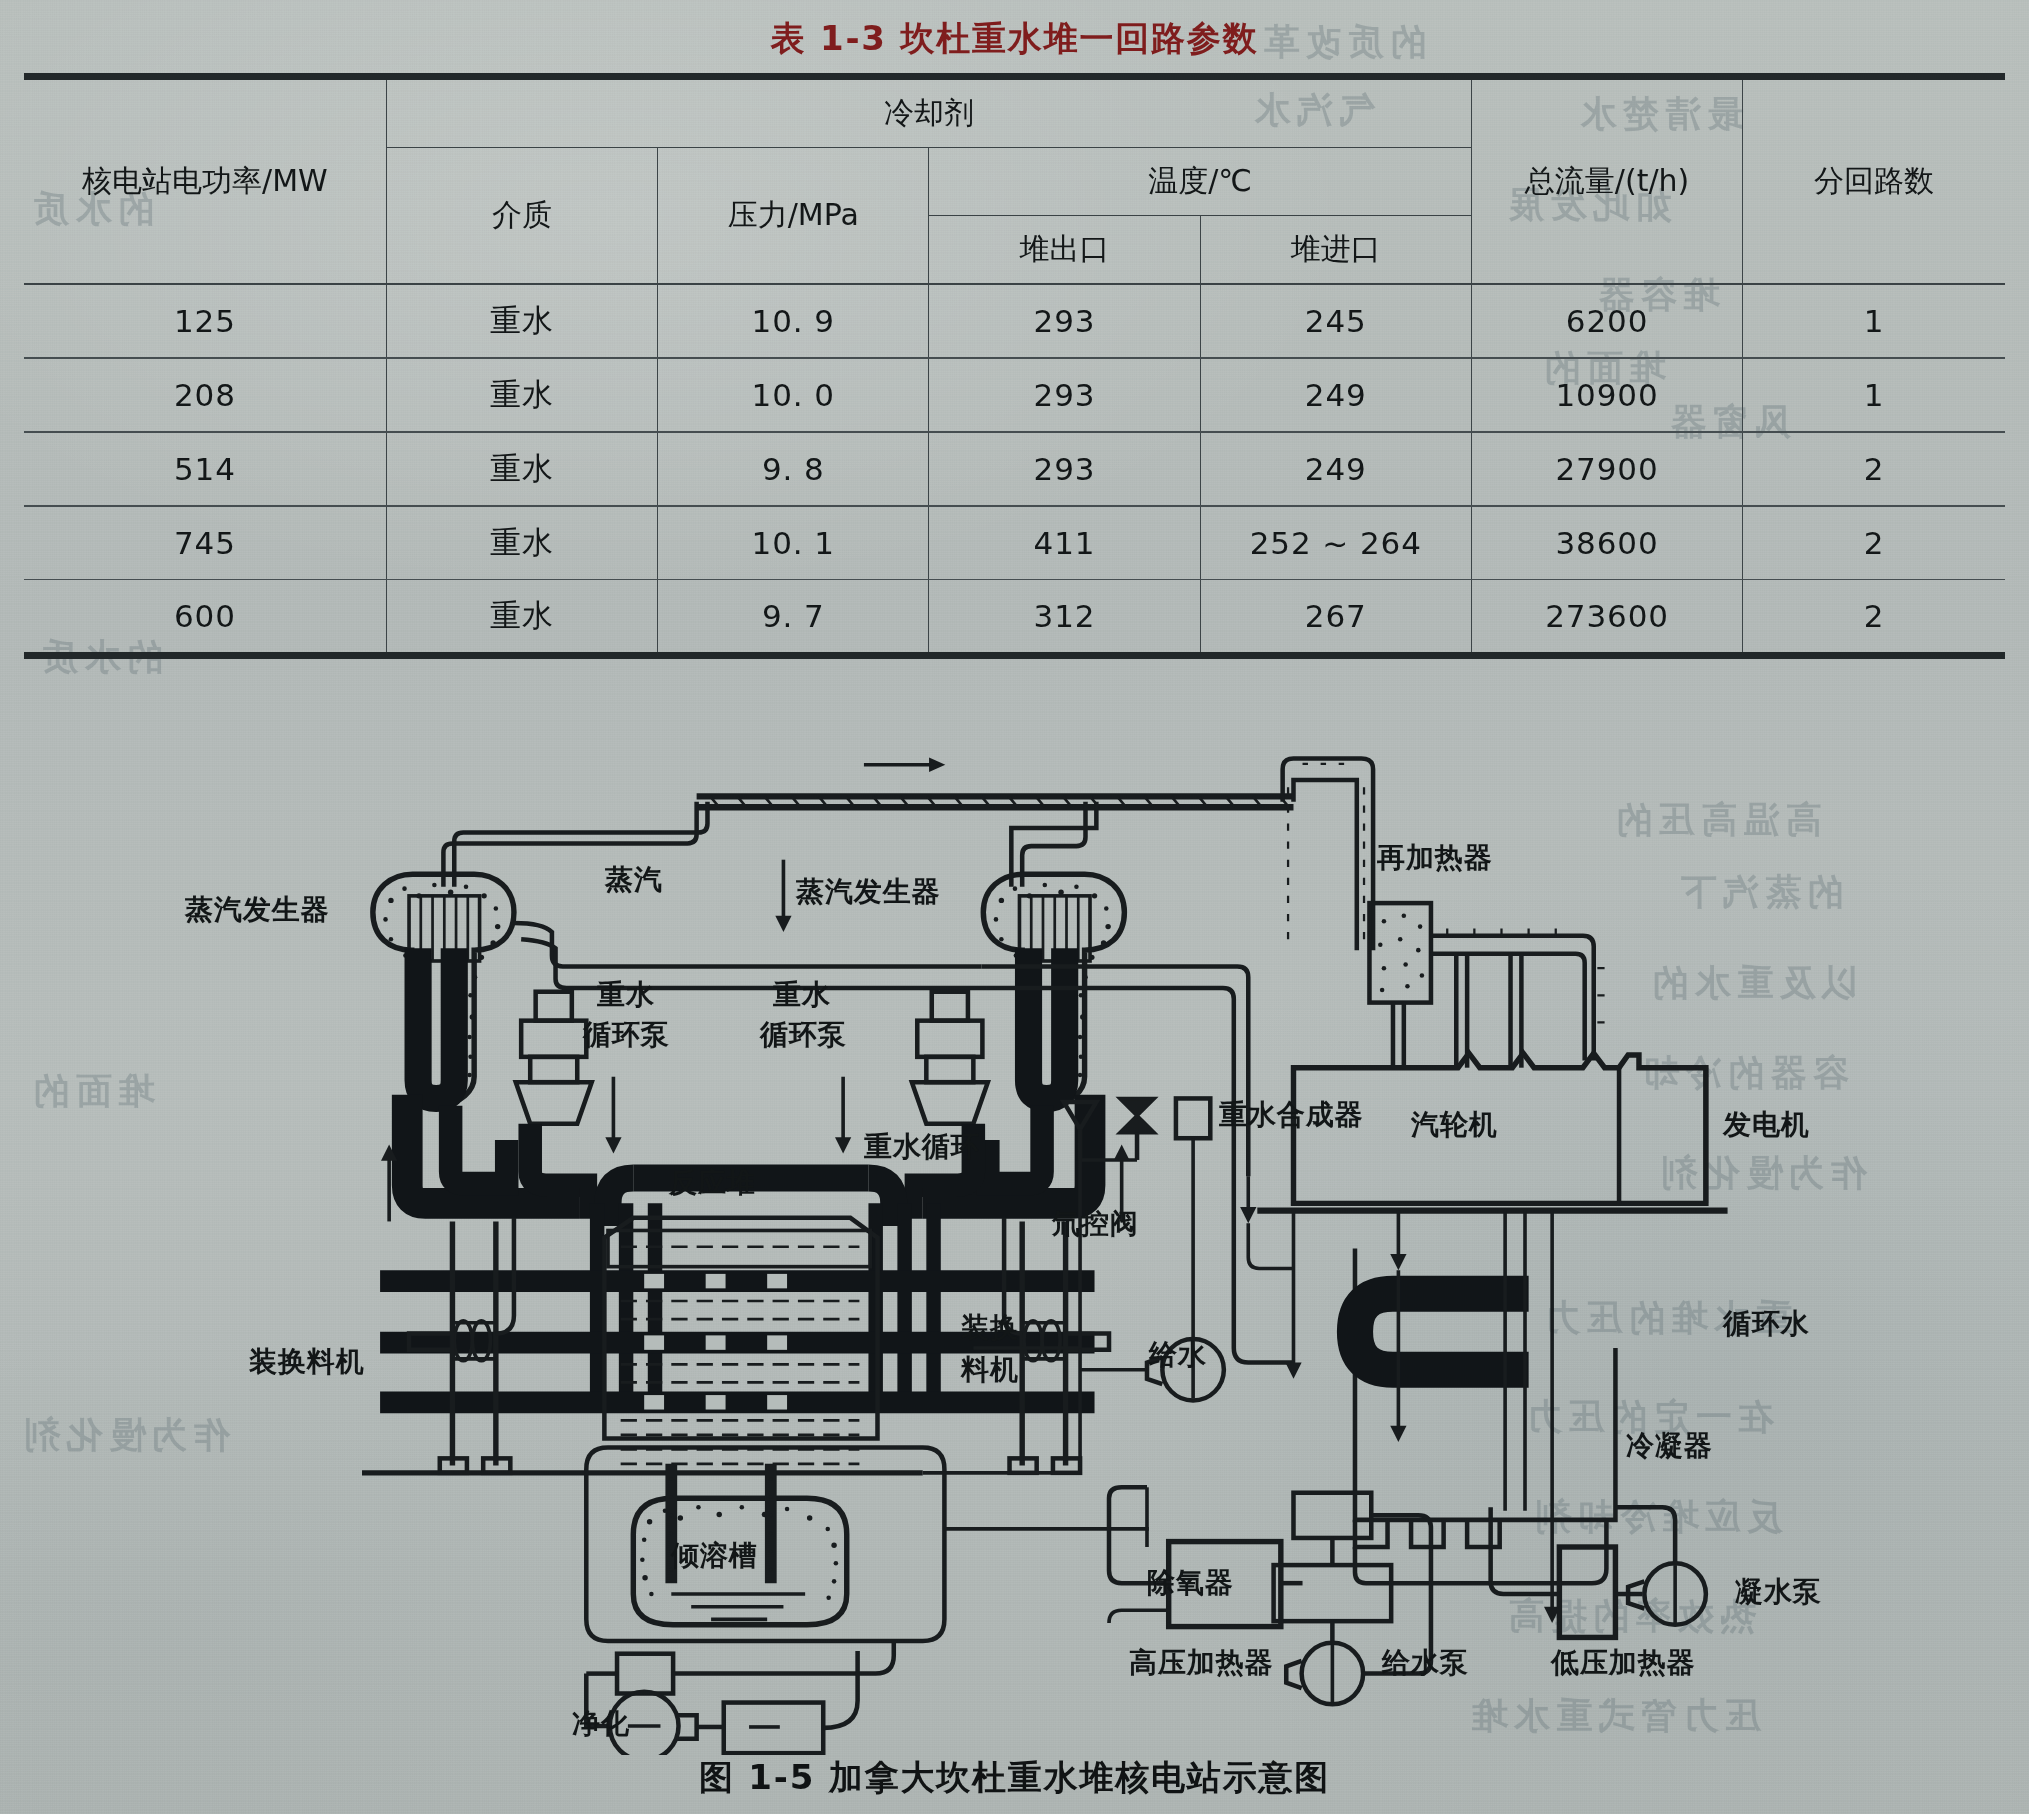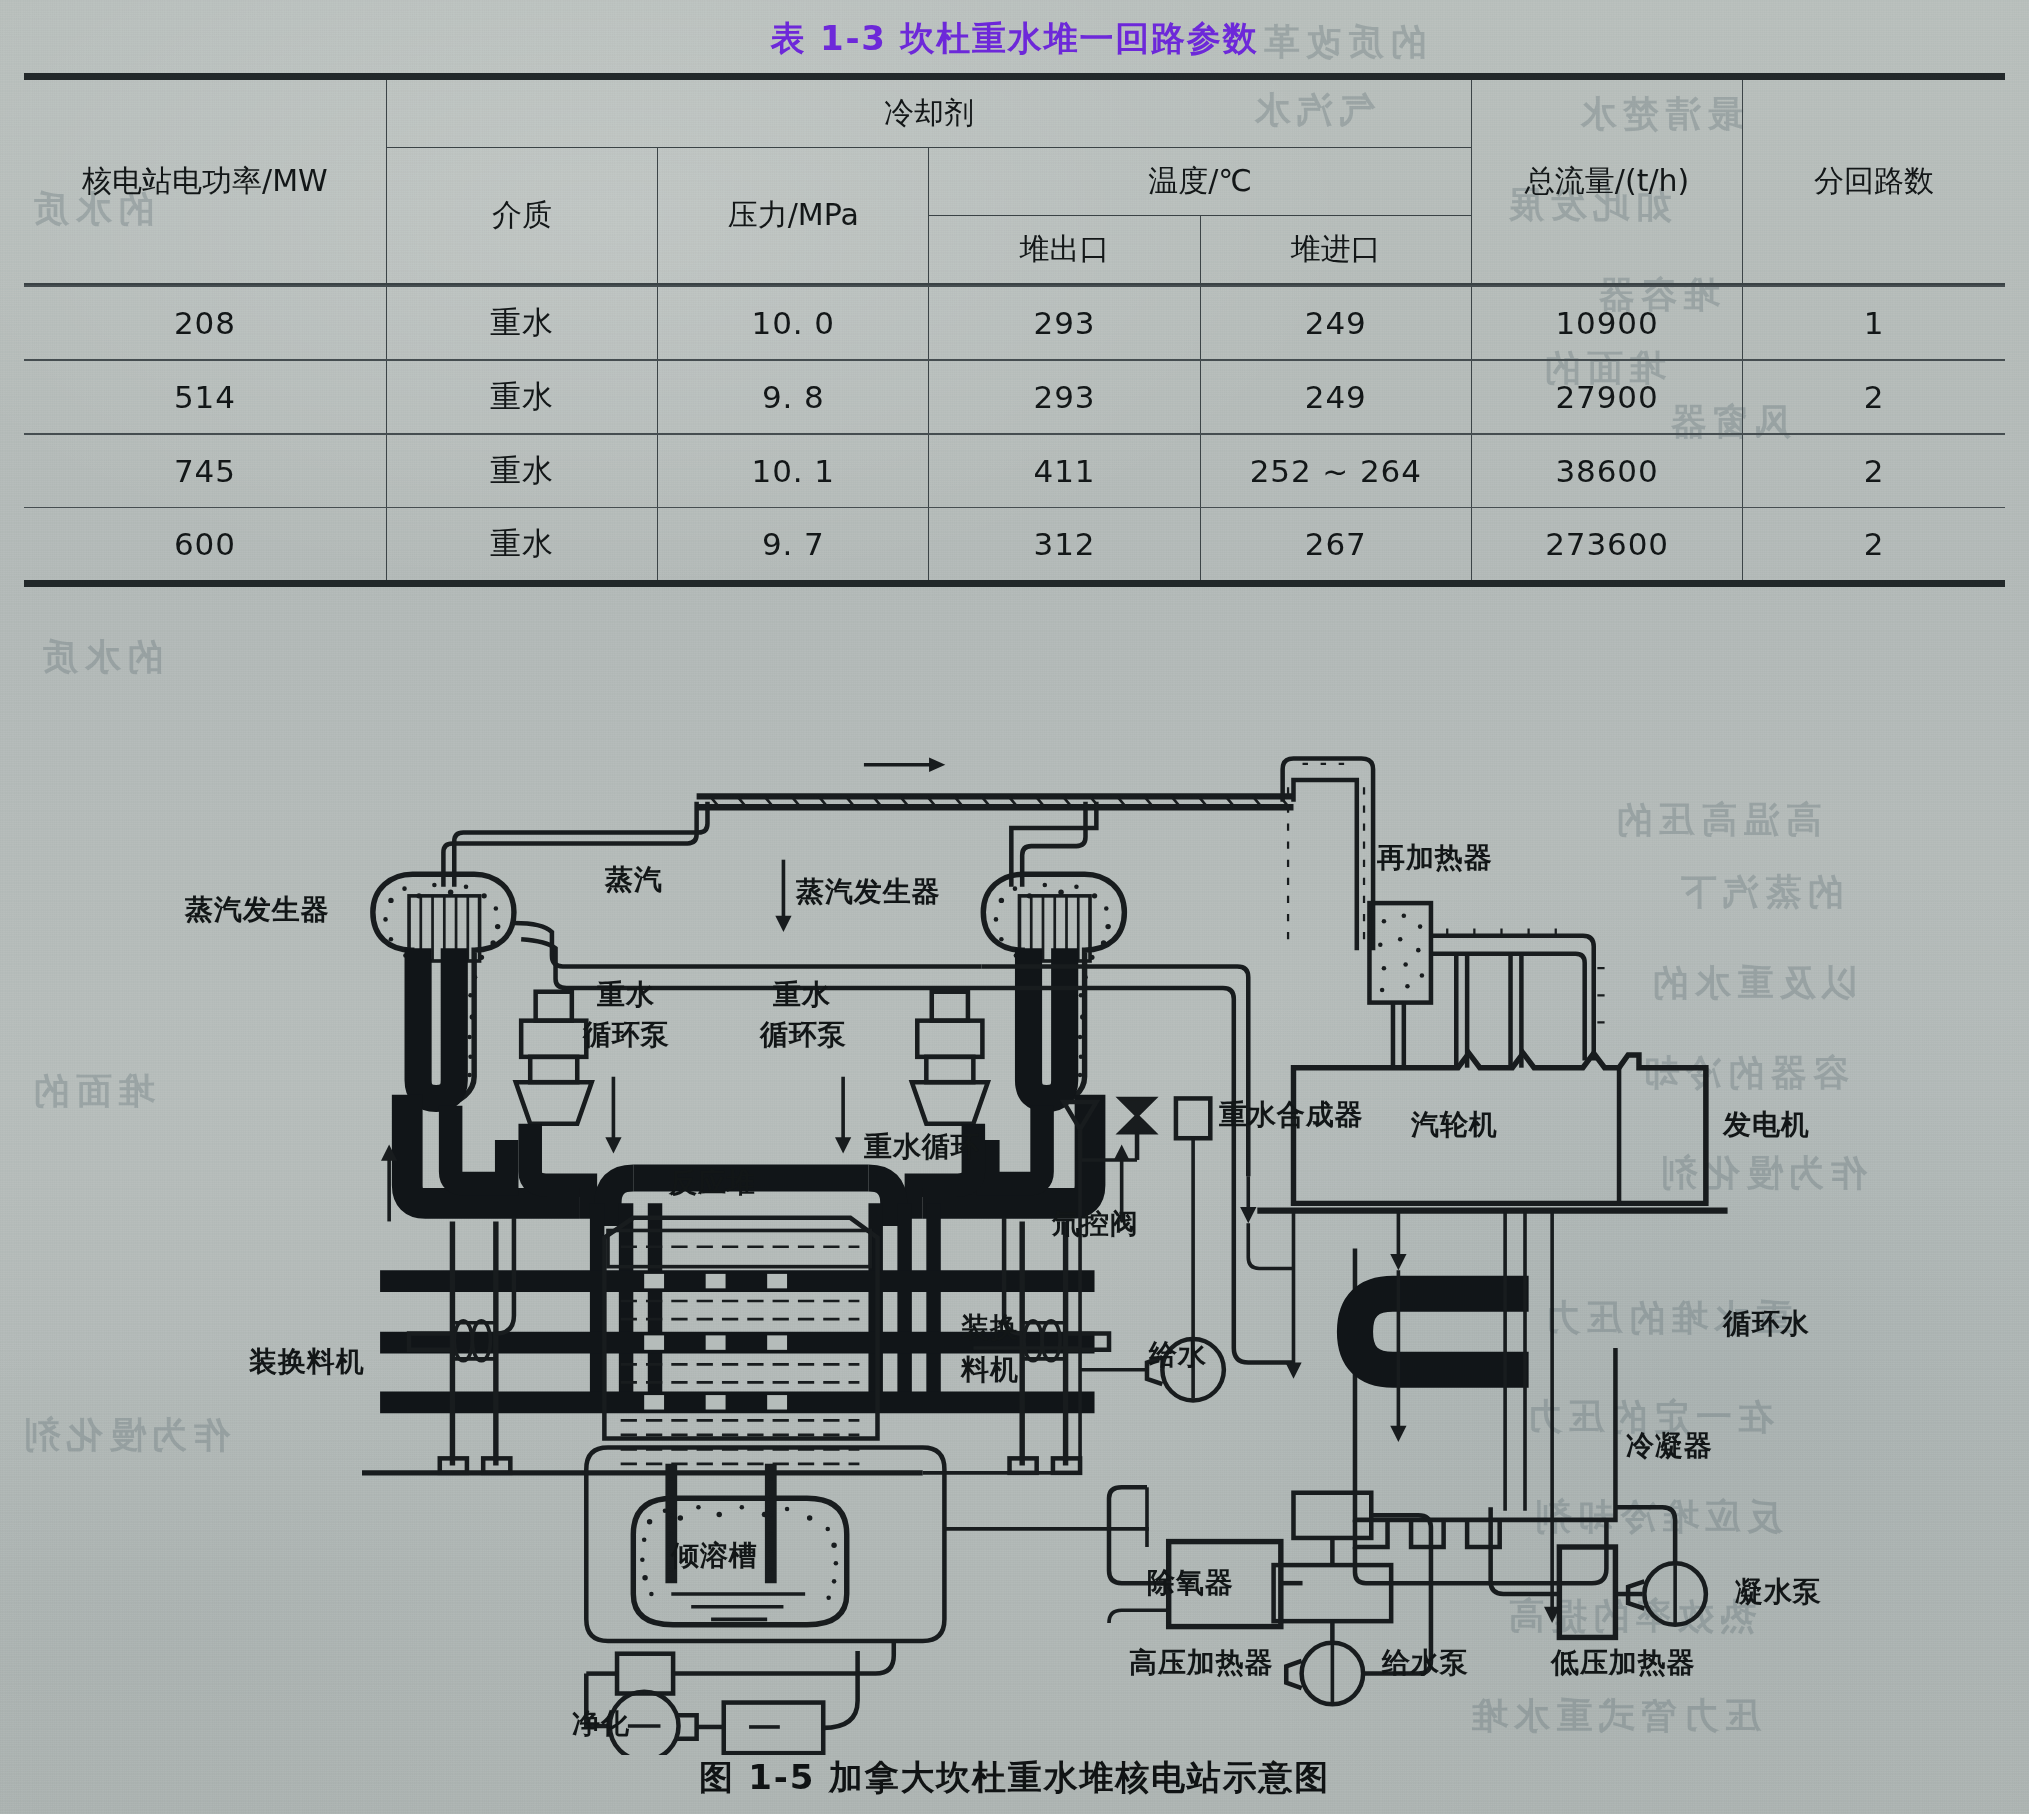--- a/index.html
+++ b/index.html
@@ -32,21 +32,21 @@
     font-size:36px;font-weight:700;letter-spacing:6.3px;
     transform:scaleX(-1);white-space:nowrap;pointer-events:none;
     font-family:"DejaVu Sans","Liberation Sans",sans-serif;
   }
 
   
   #tablewrap{position:absolute;left:0;top:0;width:2029px;}
   .tbl-title{
     text-align:center;font-size:34px;font-weight:700;
     letter-spacing:1.8px;padding-top:16.3px;padding-bottom:11px;
-    color:#6d28d9;
+    color:#7f1d1d;
   }
   table.params{
     border-collapse:collapse;width:1981px;margin:0 auto;
     table-layout:fixed;
   }
   table.params td,table.params th{
     text-align:center;vertical-align:middle;
     color:#131718;font-weight:500;
     border-left:1.8px solid #3c4447;
     border-right:1.8px solid #3c4447;
@@ -142,20 +142,29 @@
     <colgroup>
       <col style="width:362px">
         <col style="width:271px">
         <col style="width:271px">
       <col style="width:271px">
         <col style="width:271px">
         <col style="width:271px">
         <col style="width:262px">
     </colgroup>
     <tbody id="tbody-rows">
+        <tr>
+          <td class="num-cell noL">125</td>
+          <td class="num-cell">重水</td>
+          <td class="num-cell">10. 9</td>
+          <td class="num-cell">293</td>
+          <td class="num-cell">245</td>
+          <td class="num-cell">6200</td>
+          <td class="num-cell noR">1</td>
+        </tr>
         <tr>
           <td colspan="7" style="height: 1.8px; padding: 0px; border: none; background: rgb(69, 77, 80);"></td>
         </tr>
         <tr>
           <td class="num-cell noL">208</td>
           <td class="num-cell">重水</td>
           <td class="num-cell">10. 0</td>
           <td class="num-cell">293</td>
           <td class="num-cell">249</td>
           <td class="num-cell">10900</td>

